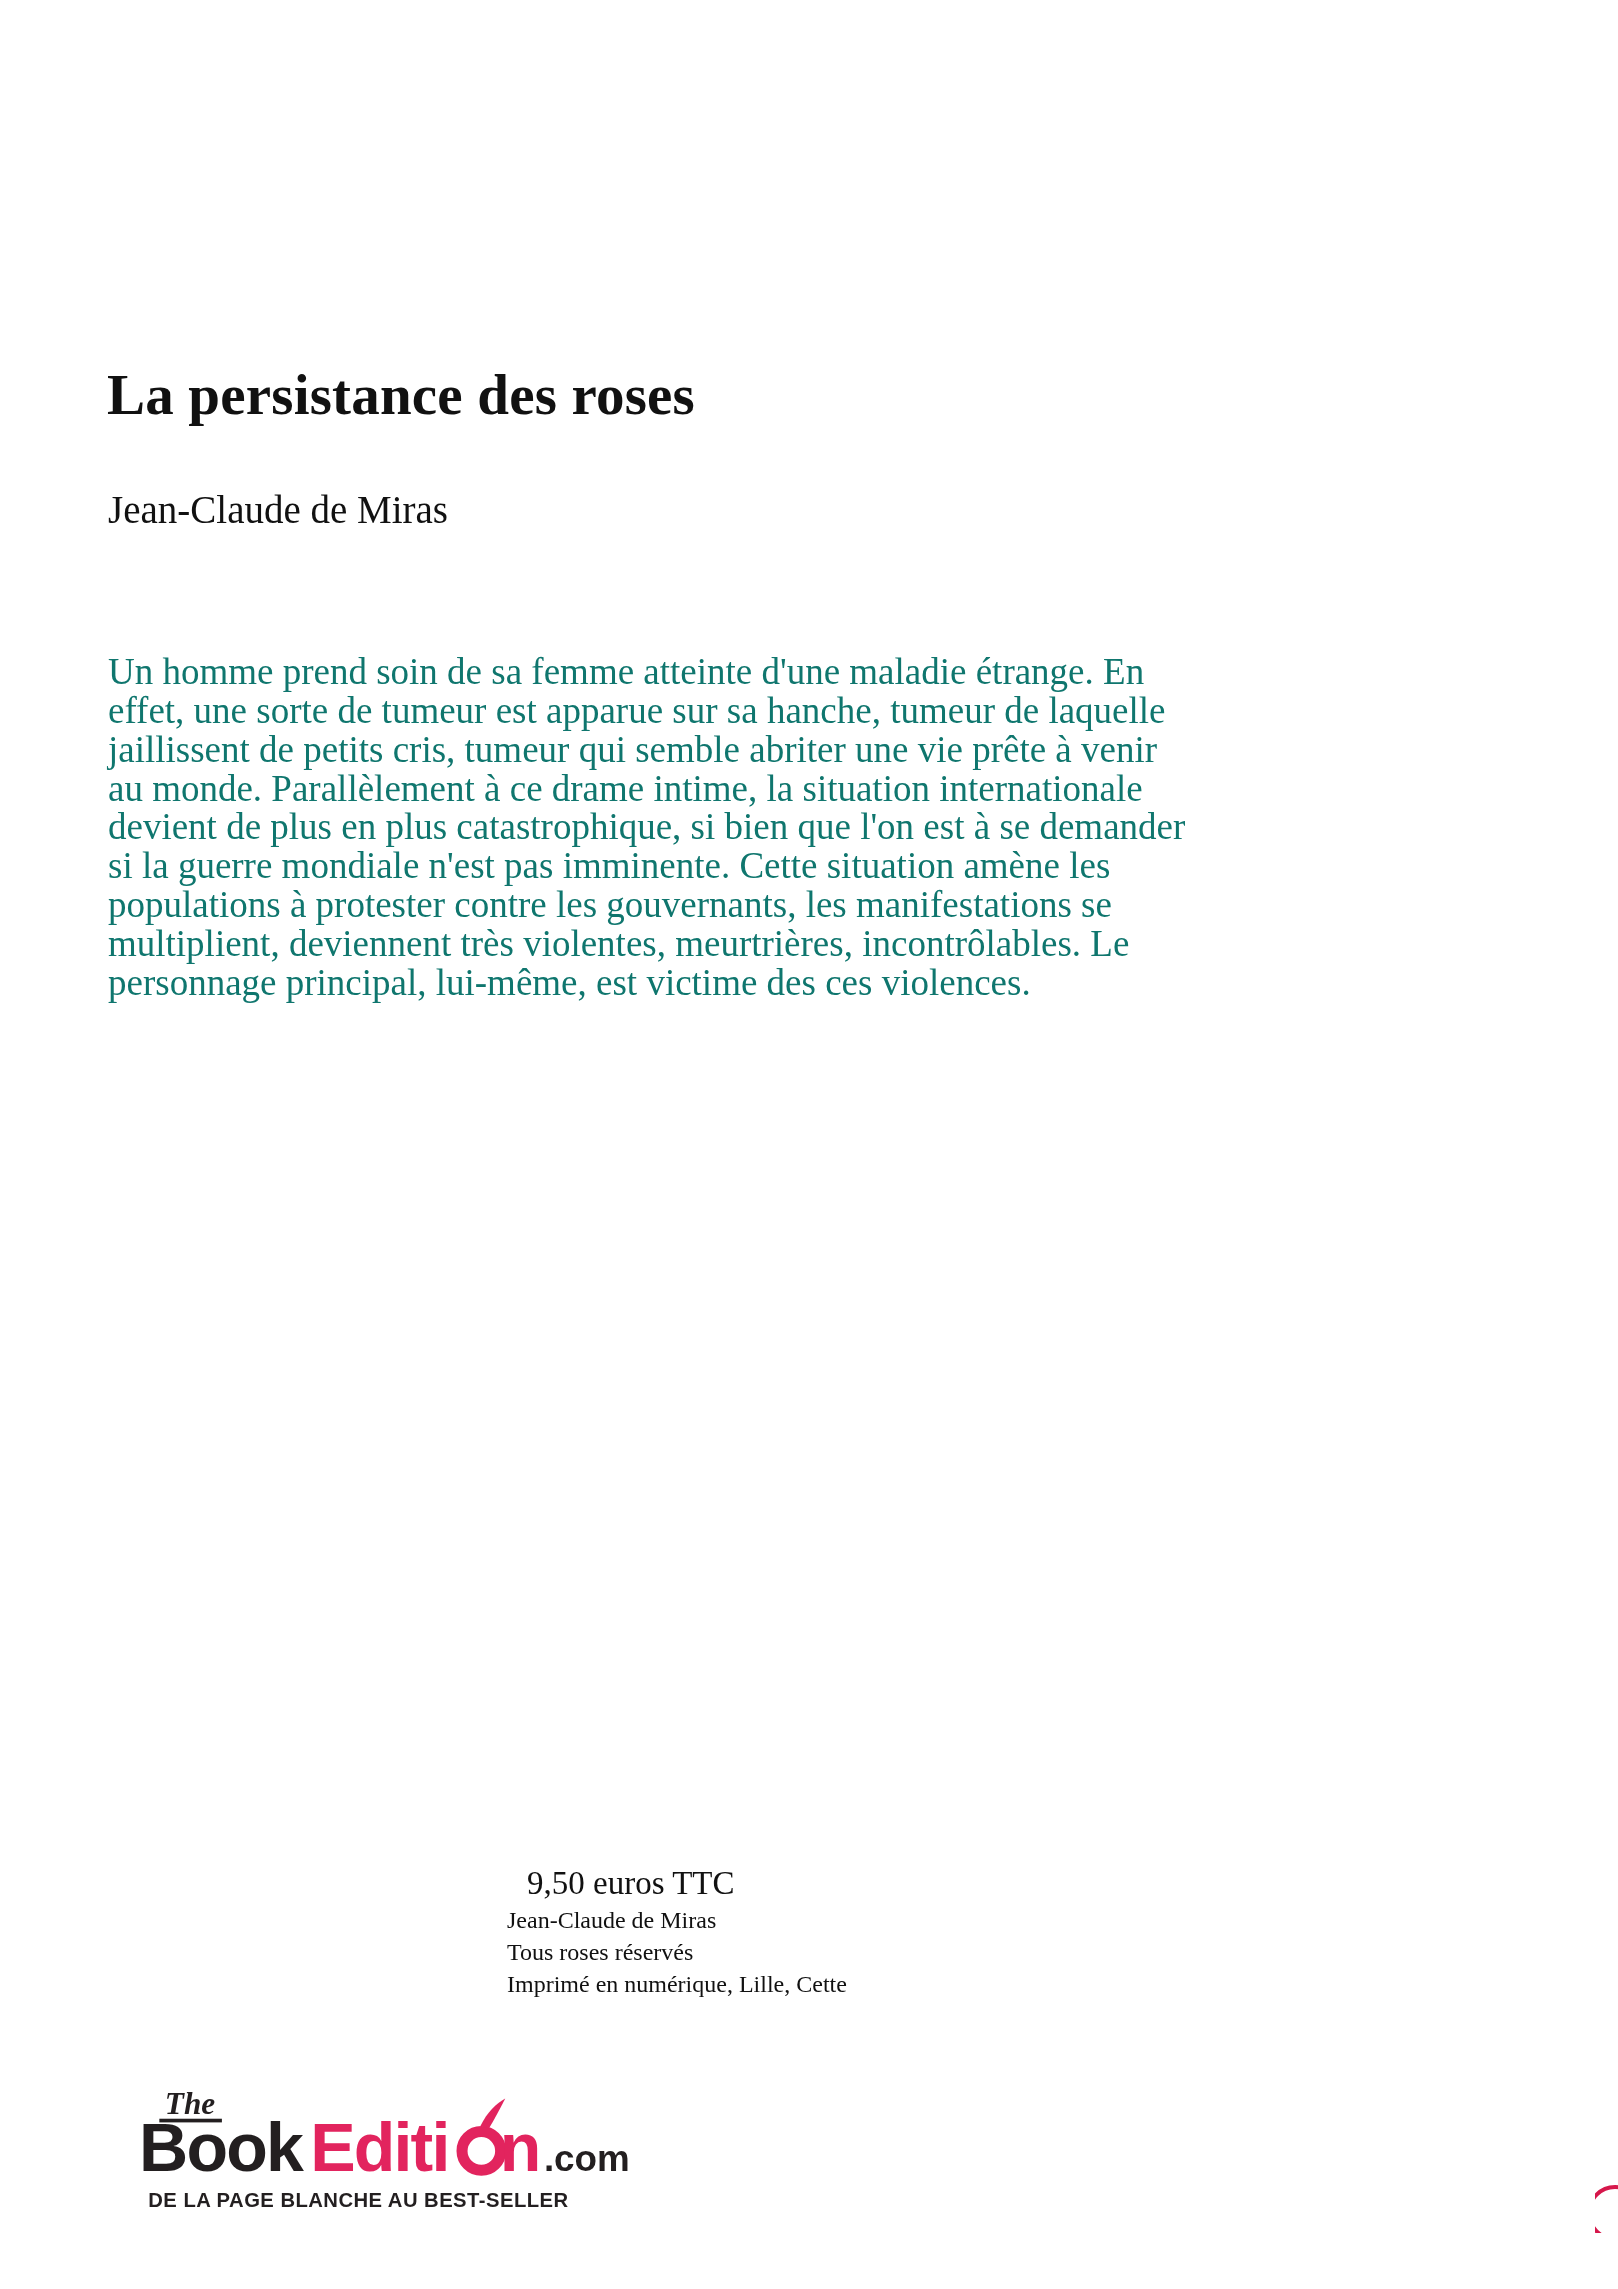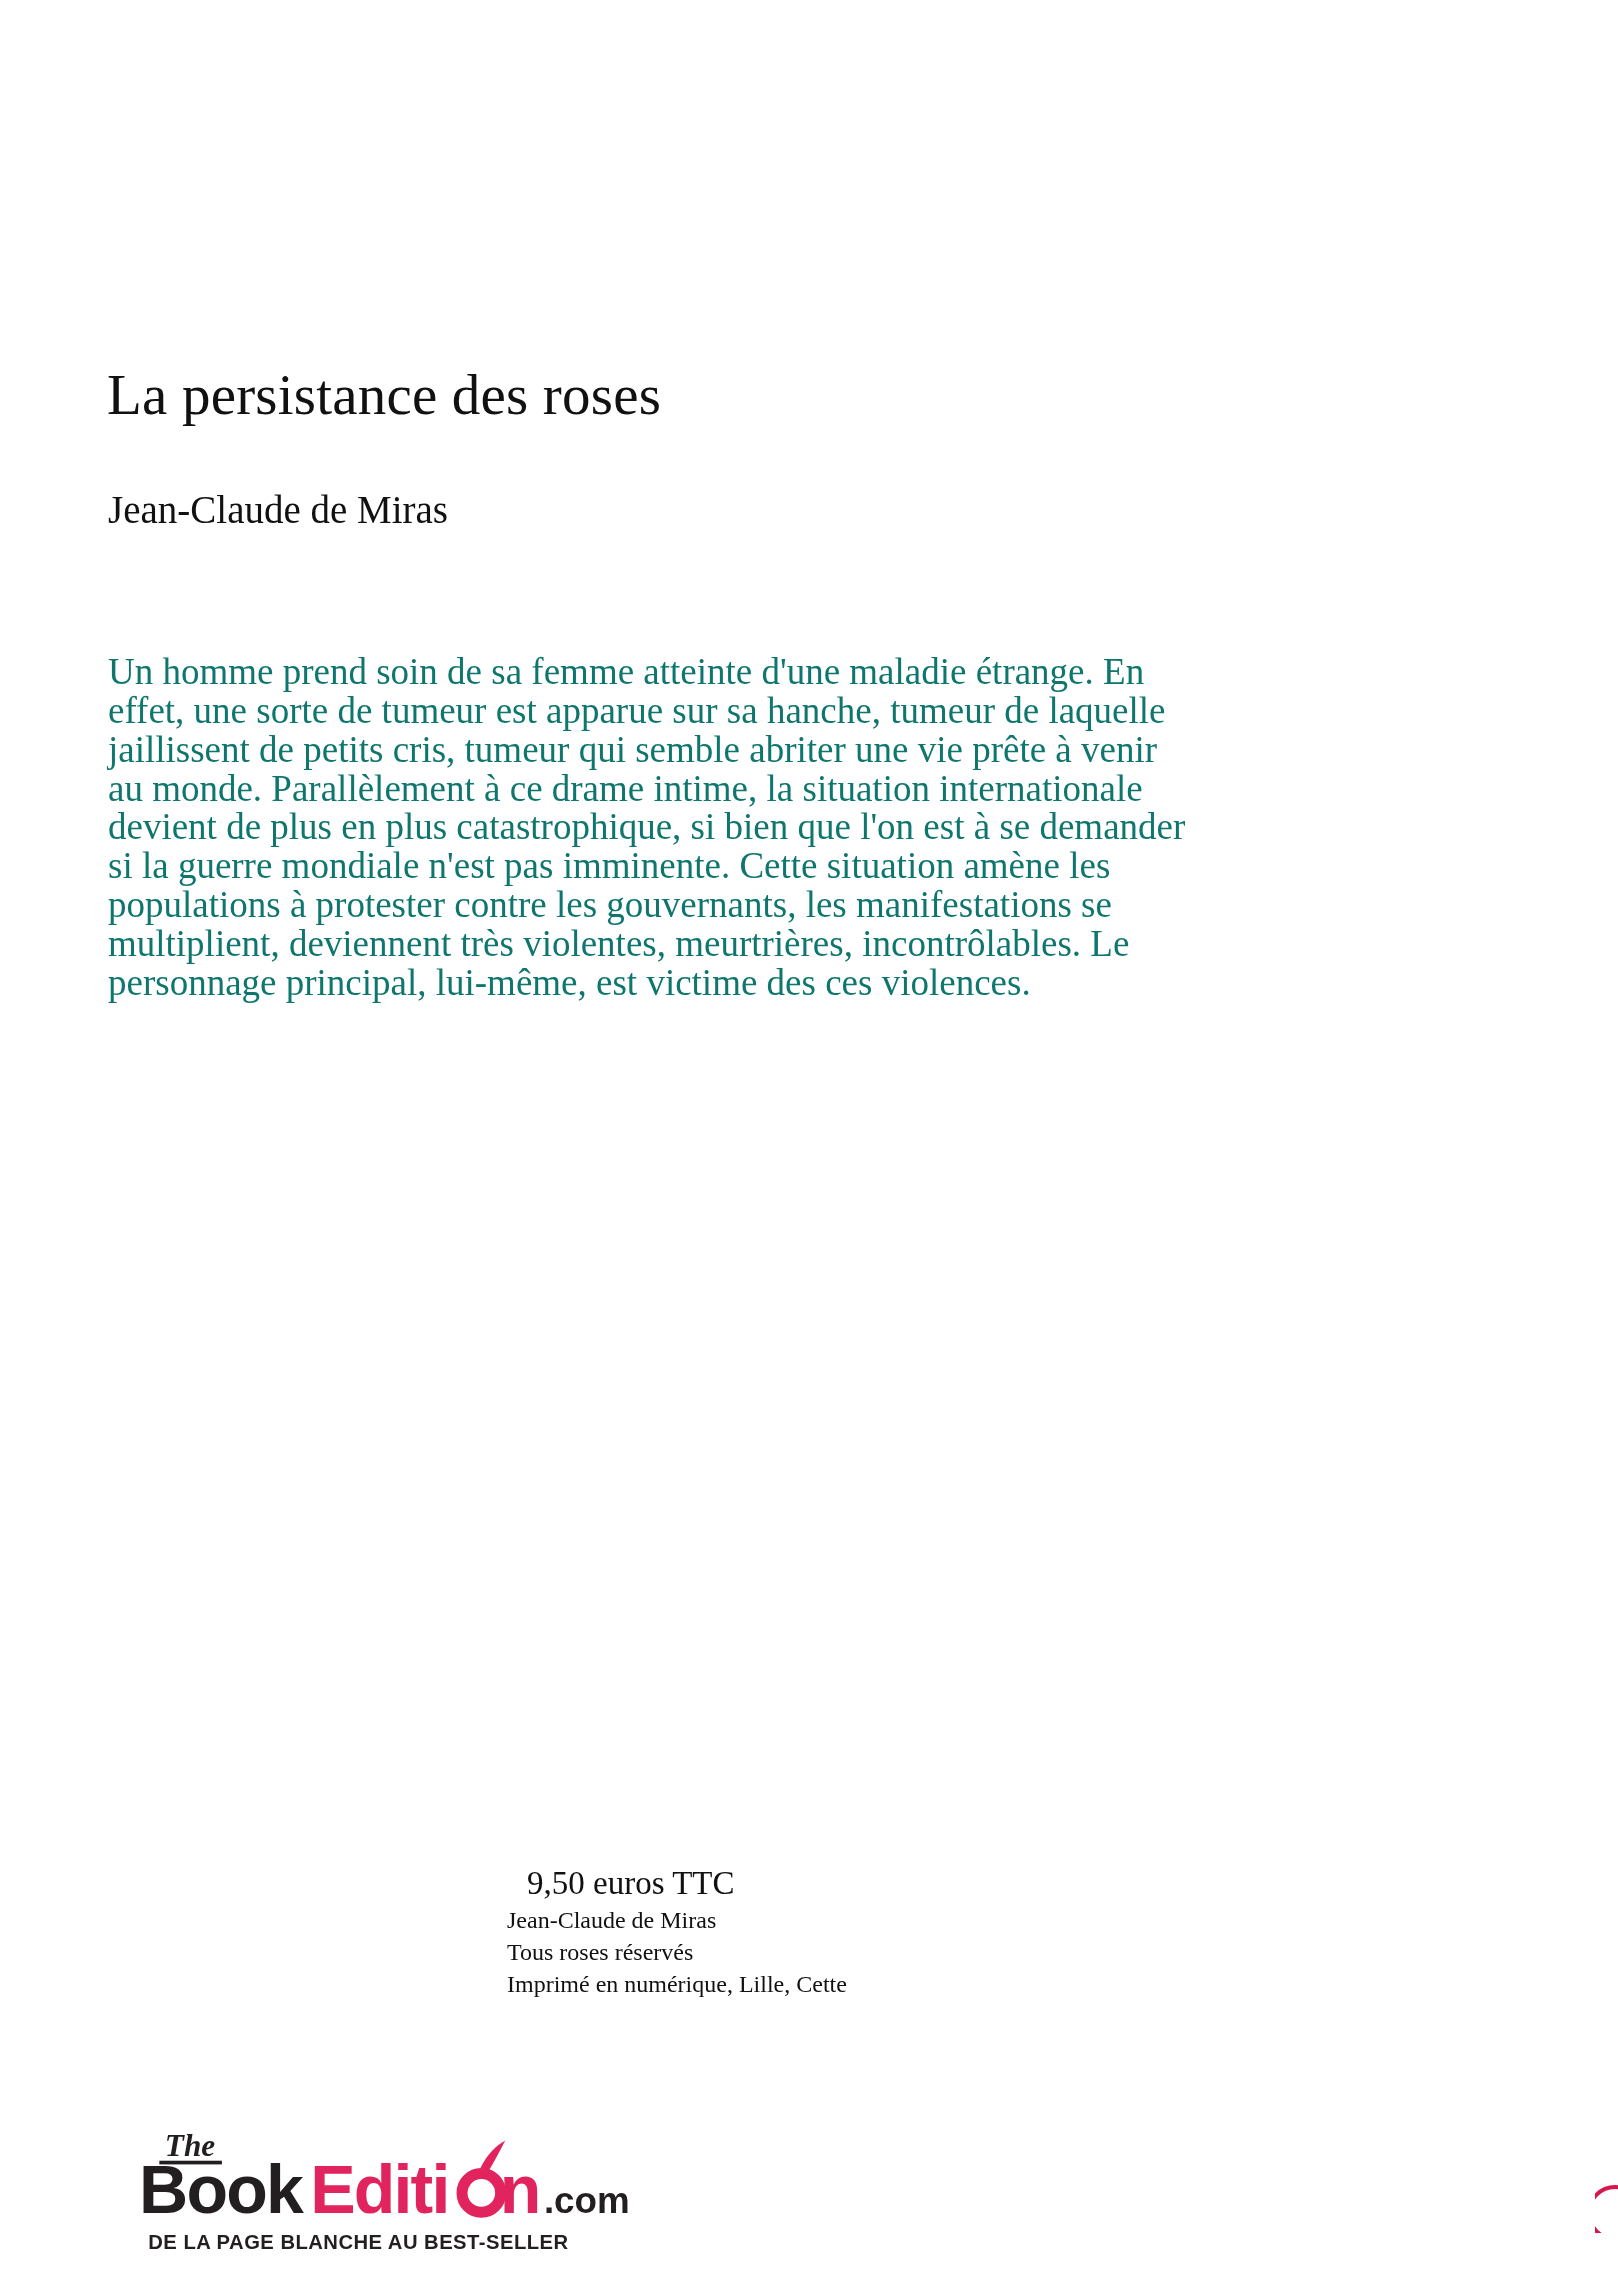--- a/index.html
+++ b/index.html
@@ -21,21 +21,21 @@
     inset: 0;
     background: #ffffff;
   }
 
   
   .title {
     position: absolute;
     left: 107px;
     top: 365px;
     font-size: 57px;
-    font-weight: 400;
+    font-weight: 700;
     letter-spacing: 0.2px;
     line-height: 1.05;
     color: #111111;
     white-space: nowrap;
   }
 
   .author {
     position: absolute;
     left: 108px;
     top: 490px;
@@ -79,21 +79,20 @@
   }
   .legal div { white-space: nowrap; }
 
   
   .logo {
     position: absolute;
     left: 138px;
     top: 2081px;
     width: 545px;
     height: 138px;
-    margin-top: 42px;
   }
   .logo svg { display: block; }
 
   .corner-mark {
     position: absolute;
     right: 0px;
     bottom: 57px;
     width: 24px;
     height: 48px;
     overflow: hidden;

